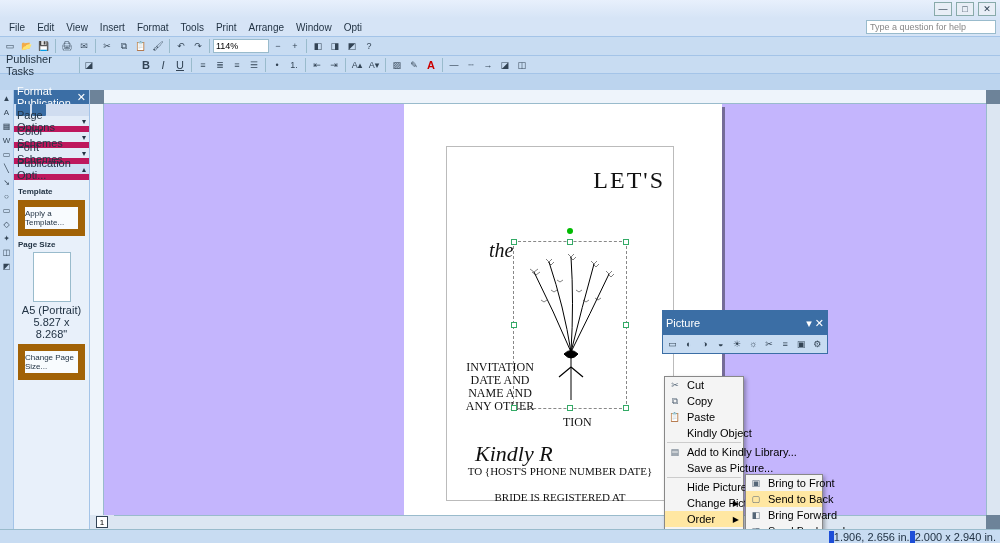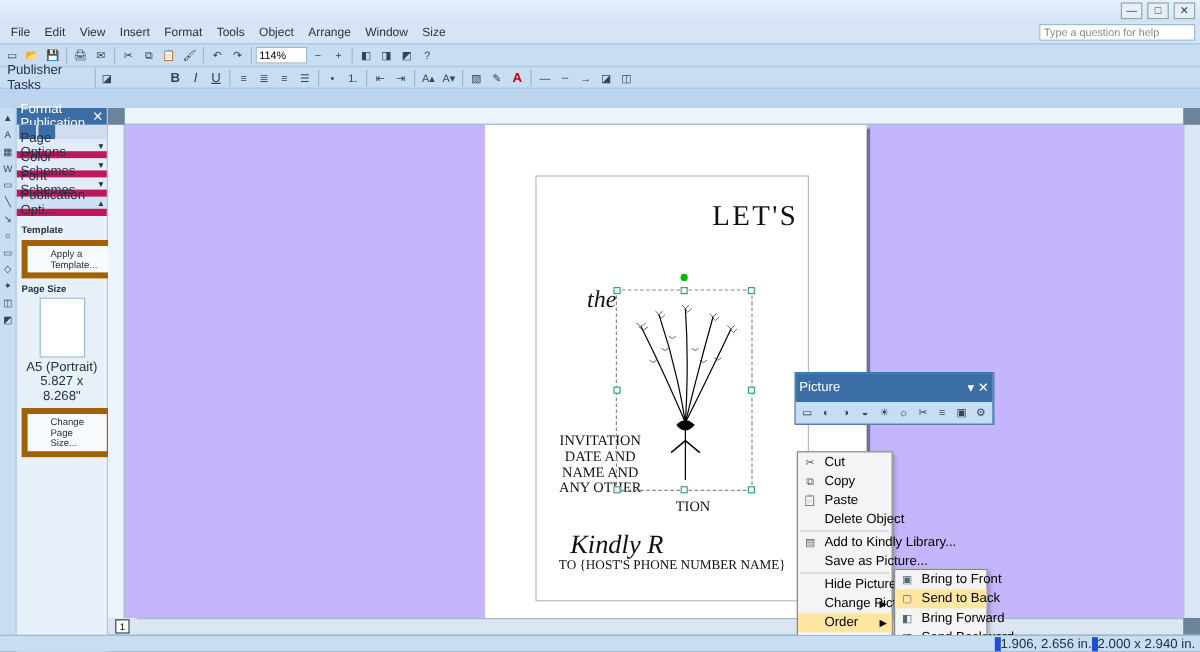--- a/index.html
+++ b/index.html
@@ -8,35 +8,35 @@
 .titlebar .spacer{flex:1}
 .winctrl{display:flex;gap:4px}
 .winctrl div{width:18px;height:14px;border:1px solid #8aa;display:flex;align-items:center;justify-content:center;background:#e8eef6;font-size:9px}
 .menubar{height:18px;background:#d6e4f6;display:flex;align-items:center;padding:0 4px;gap:2px}
 .menubar span{padding:1px 5px;font-size:10px;color:#234}
 .menubar .spacer{flex:1}
 .helpbox{width:130px;height:14px;border:1px solid #9bc;background:#fff;color:#888;font-size:9px;padding:0 3px;display:flex;align-items:center}
 .toolbar{height:20px;background:#c8dcf2;border-top:1px solid #a4c4e8;border-bottom:1px solid #a4c4e8;display:flex;align-items:center;padding:0 2px;gap:1px}
 .tbtn{width:16px;height:16px;display:flex;align-items:center;justify-content:center;color:#345;font-size:9px}
 .tsep{width:1px;height:14px;background:#9bc;margin:0 2px}
-.zoom{width:43px;height:14px;border:1px solid #9bc;background:#fff;font-size:9px;padding:0 2px;display:flex;align-items:center}
+.zoom{width:56px;height:14px;border:1px solid #9bc;background:#fff;font-size:9px;padding:0 2px;display:flex;align-items:center}
 .toolbar2{height:18px;background:#c8dcf2;border-bottom:1px solid #a4c4e8;display:flex;align-items:center;padding:0 2px;gap:1px}
 .pubtaskbar{height:16px;background:#c8dcf2;display:flex;align-items:center;padding:0 4px;font-size:10px;color:#234}
 .workarea{position:absolute;top:90px;left:0;right:0;bottom:14px;display:flex}
 .vtoolbar{width:14px;background:#c8dcf2;border-right:1px solid #a4c4e8;display:flex;flex-direction:column;align-items:center;gap:2px;padding:2px 0}
 .vtoolbar div{width:12px;height:12px;font-size:8px;color:#345;display:flex;align-items:center;justify-content:center}
 .sidepanel{width:76px;background:#d6e4f6;border-right:1px solid #a4c4e8;display:flex;flex-direction:column}
 .sphdr{height:14px;background:#3b6ea5;color:#fff;font-size:9px;padding:0 3px;display:flex;align-items:center;}
 .spnav{height:14px;background:#d0ddf0;display:flex;align-items:center;padding:0 2px;gap:2px}
 .spnav div{width:14px;height:12px;background:#3b6ea5;border-radius:1px}
 .spitem{height:16px;border-bottom:6px solid #be185d;display:flex;align-items:center;padding:0 3px;font-size:9px;color:#234;background:#e2ecf8}
 .spitem .chev{margin-left:auto;font-size:8px}
 .spbody{flex:1;background:#e8f0fa;padding:4px;font-size:8px;color:#234}
 .sphdrlab{font-weight:bold;font-size:8px;margin:3px 0}
-.btn{border:5px solid #a16207;background:#f8fbfe;padding:2px 19px;font-size:8px;display:inline-block;margin:1px 0;cursor:default}
+.btn{border:7px solid #a16207;background:#f8fbfe;padding:2px 0;font-size:8px;display:inline-block;margin:1px 0;cursor:default}
 .thumb{width:38px;height:50px;border:1px solid #9bc;background:#fff;margin:2px auto}
 .canvas-outer{flex:1;background:#6d8399;position:relative;overflow:hidden}
 .hruler{position:absolute;top:0;left:14px;right:14px;height:14px;background:#eef4fb;border-bottom:1px solid #9bc;font-size:7px;color:#345}
 .vruler{position:absolute;top:14px;left:0;width:14px;bottom:14px;background:#eef4fb;border-right:1px solid #9bc}
 .canvas{position:absolute;top:14px;left:14px;right:14px;bottom:14px;background:#c4b5fd;overflow:auto}
 .page{position:absolute;left:300px;top:0;width:318px;height:450px;background:#fff;box-shadow:3px 3px 0 rgba(0,0,0,.4)}
 .card{position:absolute;left:42px;top:42px;width:228px;height:355px;border:1px solid #bbb}
 .txt-lets{position:absolute;right:8px;top:20px;font-family:'Times New Roman',serif;font-size:24px;letter-spacing:2px;color:#111}
 .txt-shower{position:absolute;right:8px;top:48px;font-family:'Brush Script MT',cursive;font-size:34px;font-style:italic;color:#111}
 .txt-the{position:absolute;left:42px;top:92px;font-family:'Brush Script MT',cursive;font-size:20px;font-style:italic;color:#111}
@@ -84,24 +84,24 @@
   </div>
 </div>
 
 <div class="menubar">
   <span>File</span>
   <span>Edit</span>
   <span>View</span>
   <span>Insert</span>
   <span>Format</span>
   <span>Tools</span>
-  <span>Object</span>
+  <span>Print</span>
   <span>Arrange</span>
   <span>Window</span>
-  <span>Size</span>
+  <span>Opti</span>
   <div class="spacer"></div>
   <div class="helpbox">Type a question for help</div>
 </div>
 
 <div class="toolbar">
   <div class="tbtn">▭</div>
   <div class="tbtn">📂</div>
   <div class="tbtn">💾</div>
   <div class="tsep"></div>
   <div class="tbtn">🖨</div>
@@ -234,21 +234,22 @@
         <div>1</div>
       </div>
     <div class="canvas">
       <div class="page">
         <div class="card">
           <div class="txt-lets">LET'S</div>
           <div class="txt-the">the</div>
           <div class="txt-inv">INVITATION DATE AND NAME AND ANY OTHER</div>
           <div class="txt-tion">TION</div>
           <div class="txt-kindly">Kindly R</div>
-          <div class="txt-to">TO {HOST'S PHONE NUMBER NAME}</div>
+          <div class="txt-to">TO {HOST'S PHONE NUMBER DATE}</div>
+          <div class="txt-bride">BRIDE IS REGISTERED AT</div>
           <div class="pic-sel">
             <div class="rot"></div>
             <div class="handle h-tl"></div>
             <div class="handle h-tr"></div>
             <div class="handle h-bl"></div>
             <div class="handle h-br"></div>
             <div class="handle h-tm"></div>
             <div class="handle h-bm"></div>
             <div class="handle h-ml"></div>
             <div class="handle h-mr"></div>
@@ -304,21 +305,21 @@
         </div>
       <div class="mi">
           <span class="ico">⧉</span>
           <span>Copy</span>
         </div>
       <div class="mi">
           <span class="ico">📋</span>
           <span>Paste</span>
         </div>
       <div class="mi">
-          <span>Delete Object</span>
+          <span>Kindly Object</span>
         </div>
       <div class="sep"></div>
       <div class="mi">
           <span class="ico">▤</span>
           <span>Add to Kindly Library...</span>
         </div>
       <div class="mi">
           <span>Save as Picture...</span>
         </div>
       <div class="sep"></div>

